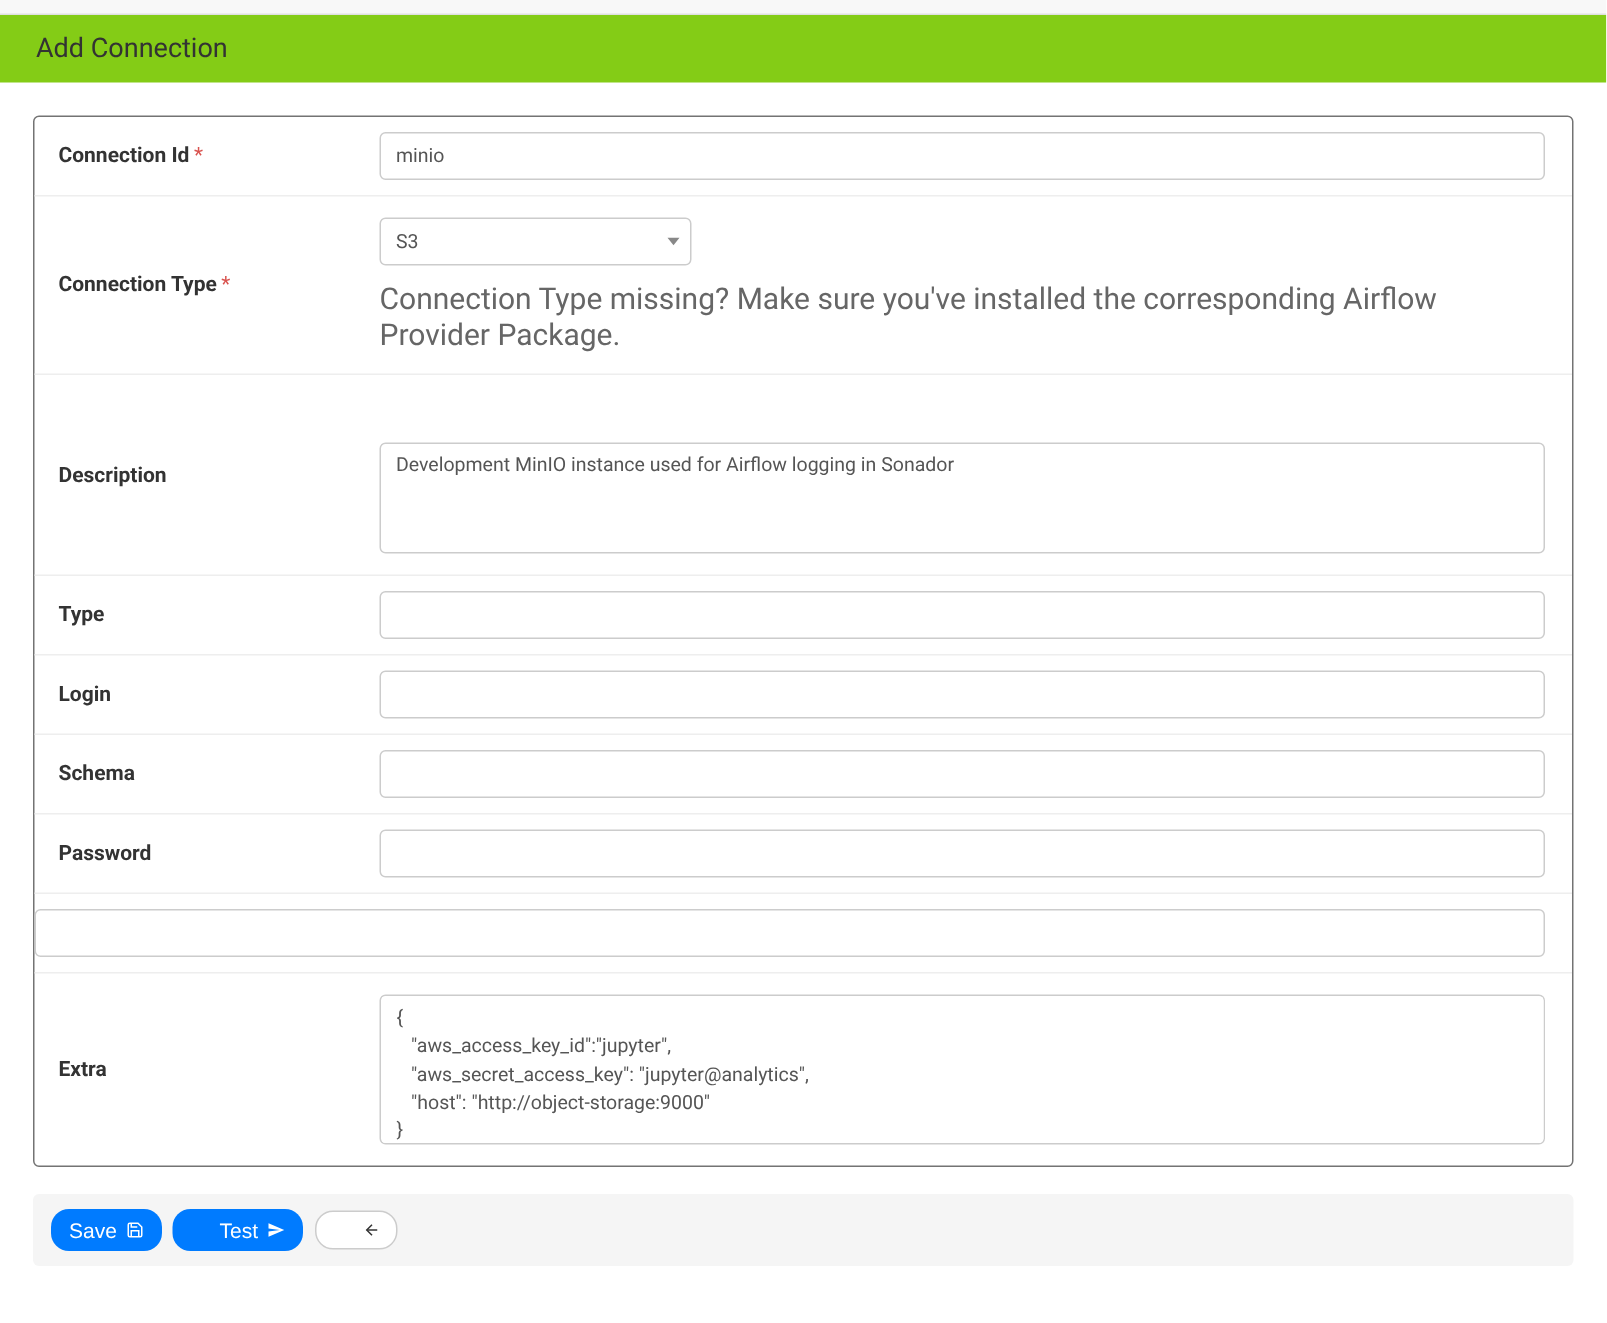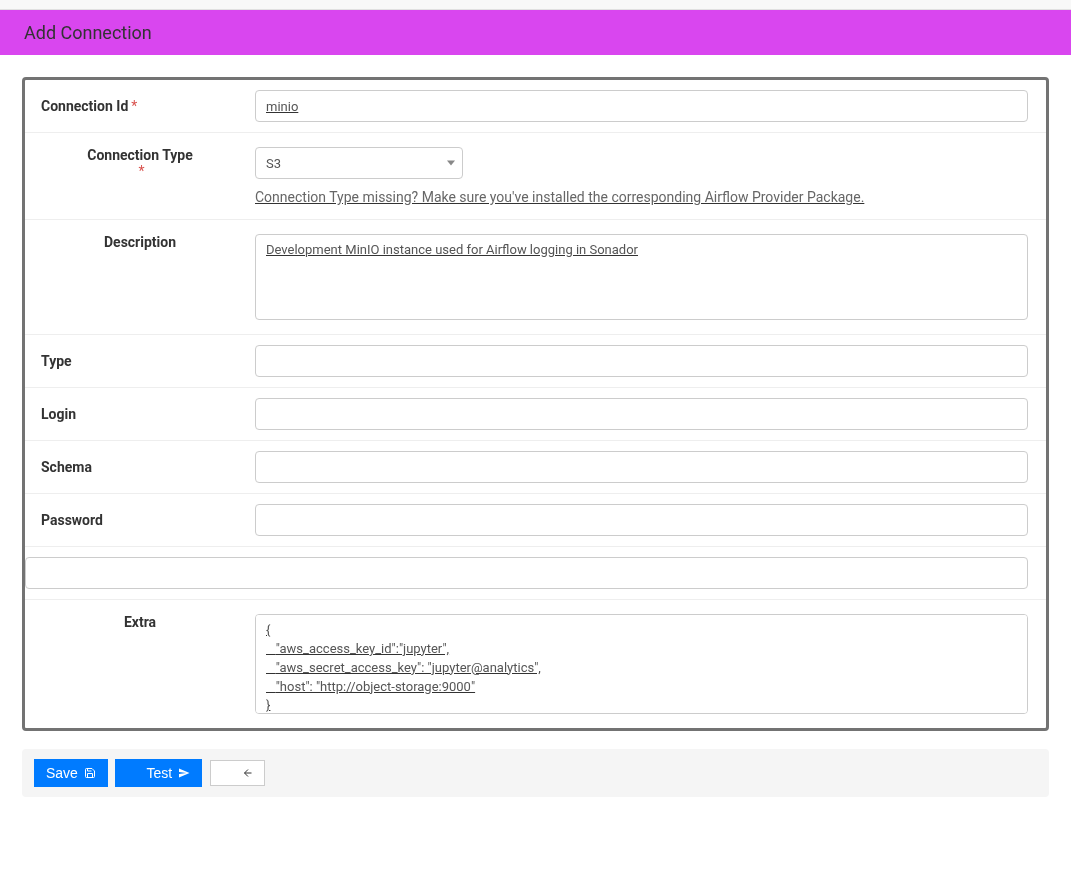--- a/index.html
+++ b/index.html
@@ -16,28 +16,28 @@
     background: #fff;
     position: relative;
     overflow: hidden;
   }
   .topbar {
     height: 10px;
     background: #f8f8f8;
     border-bottom: 1px solid #e0e0e0;
   }
   .header {
-    background: #d946ef;
+    background: #84cc16;
     padding: 12px 24px;
     font-size: 18px;
     color: #333;
   }
   .form-panel {
     margin: 22px 22px 0 22px;
-    border: 3px solid #737373;
+    border: 1px solid #737373;
     border-radius: 4px;
     background: #fff;
   }
   .form-row {
     display: flex;
     border-bottom: 1px solid #eeeeee;
     min-height: 52px;
   }
   .form-row:last-child { border-bottom: none; }
   .form-label {
@@ -49,21 +49,20 @@
     display: flex;
     align-items: center;
   }
   .form-label .req { color: #d9534f; margin-left: 3px; font-weight: 400; }
   .form-field {
     flex: 1;
     padding: 10px 18px 10px 0;
     display: flex;
     flex-direction: column;
     justify-content: flex-end;
-    text-decoration: underline;
   }
   .input, .select, .textarea {
     width: 100%;
     border: 1px solid #ccc;
     border-radius: 4px;
     padding: 6px 10px;
     font-size: 13px;
     font-family: inherit;
     color: #555;
     background: #fff;
@@ -88,39 +87,39 @@
     right: 8px; top: 50%;
     transform: translateY(-50%);
     width: 0; height: 0;
     border-left: 4px solid transparent;
     border-right: 4px solid transparent;
     border-top: 5px solid #888;
     pointer-events: none;
   }
   .helptext {
     margin-top: 10px;
-    font-size: 14px;
+    font-size: 20px;
     color: #666;
   }
   .row-tall .form-field { padding-top: 14px; padding-bottom: 14px; }
-  .row-tall .form-label { align-items: center; flex-direction: column; }
-  .textarea.desc { height: 86px; }
+  .row-tall .form-label { align-items: center; }
+  .textarea.desc { height: 74px; margin-top: 31px; }
   .textarea.extra { height: 100px; font-size: 13px; }
   .footer {
     margin: 18px 22px 0 22px;
     background: #f5f5f5;
     padding: 10px 12px;
     border-radius: 4px;
   }
   .btn {
     display: inline-flex;
     align-items: center;
     gap: 6px;
     border: none;
-    border-radius: 0;
+    border-radius: 12px;
     padding: 6px 12px;
     font-size: 14px;
     cursor: pointer;
     vertical-align: middle;
   }
   .btn-primary {
     background: #007bff;
     color: #fff;
   }
   .btn-back {

